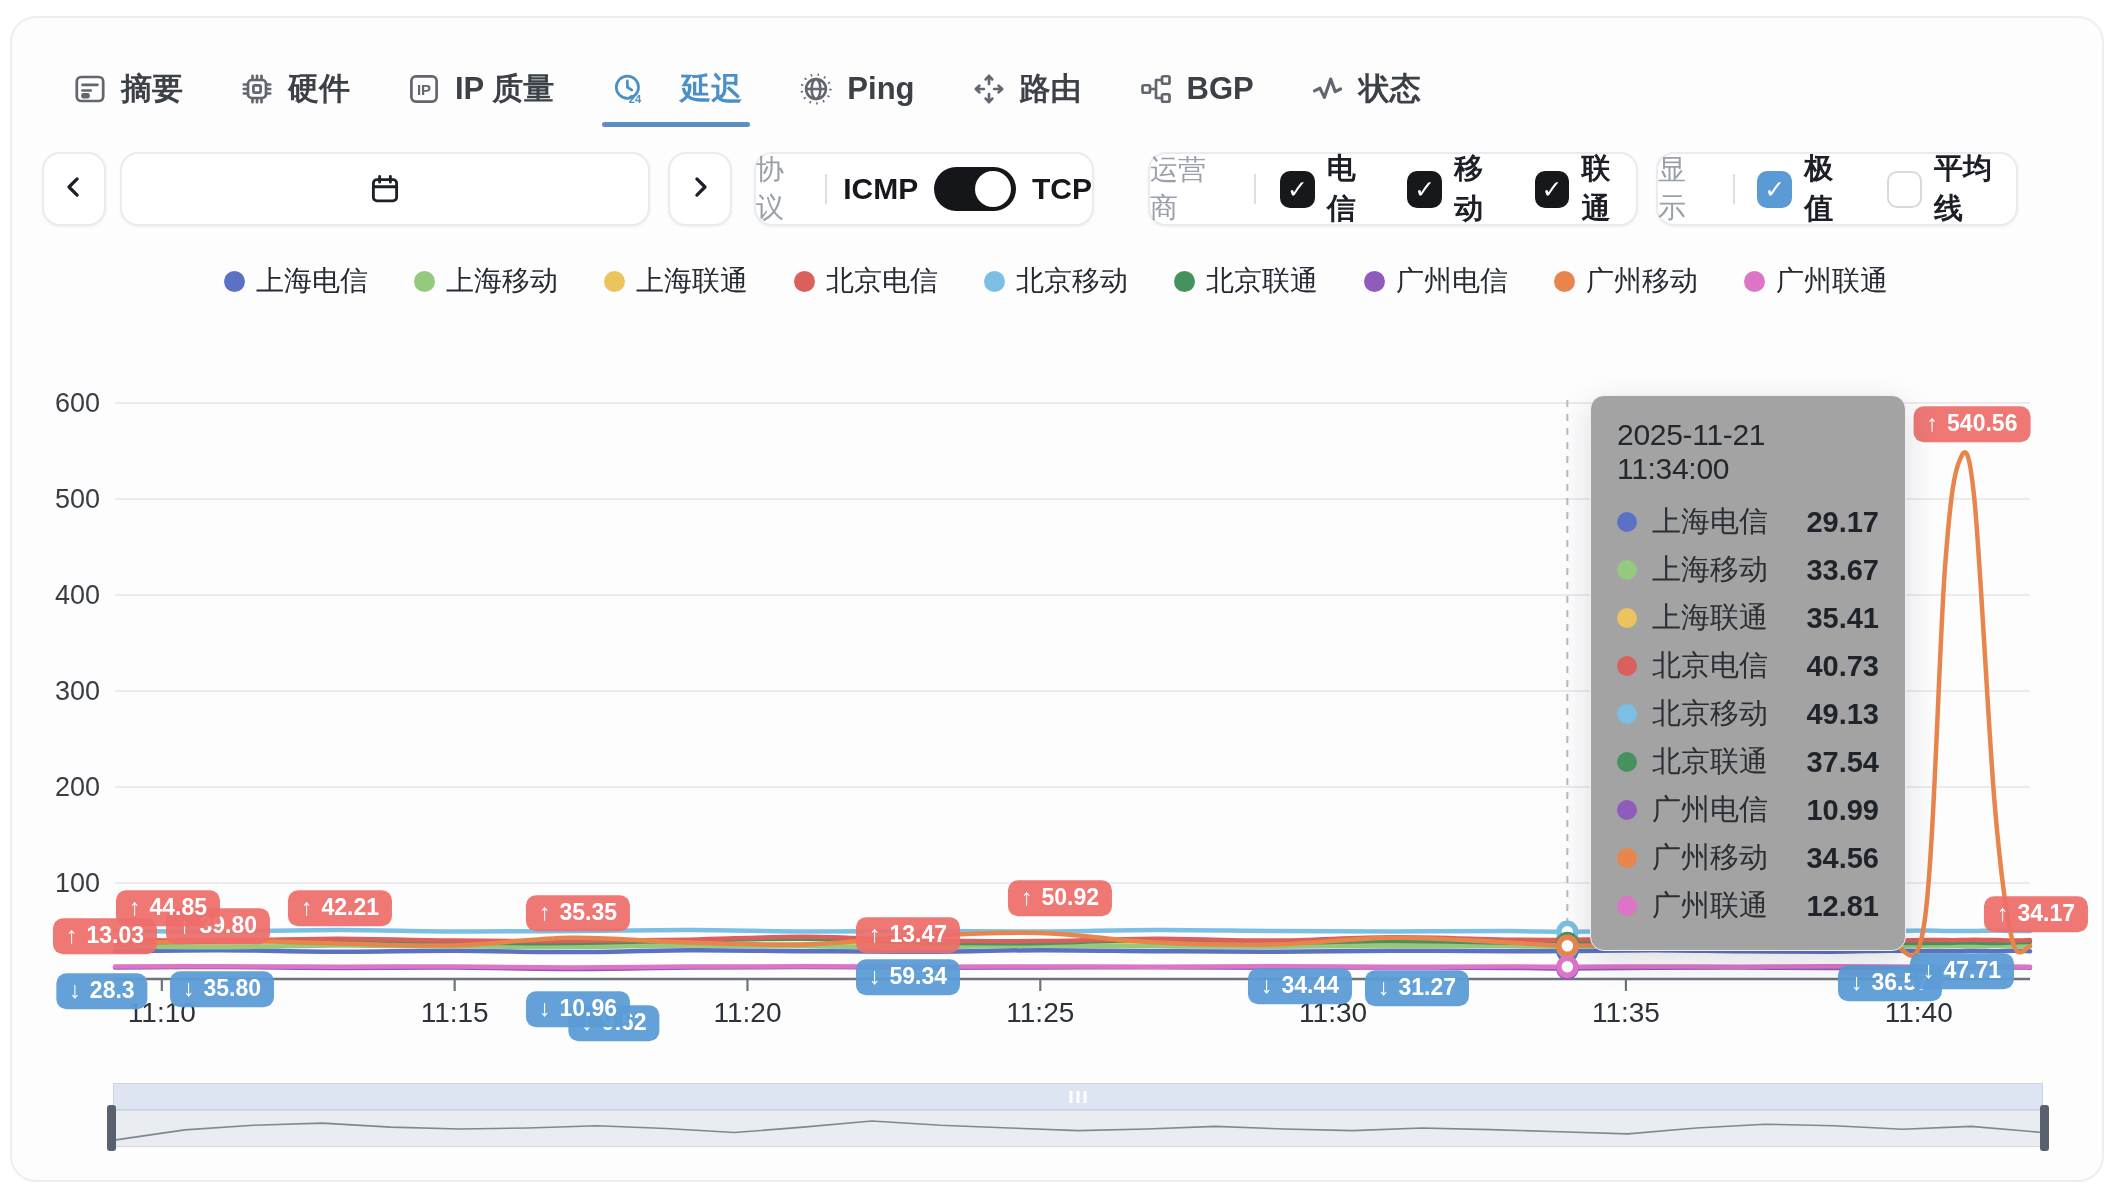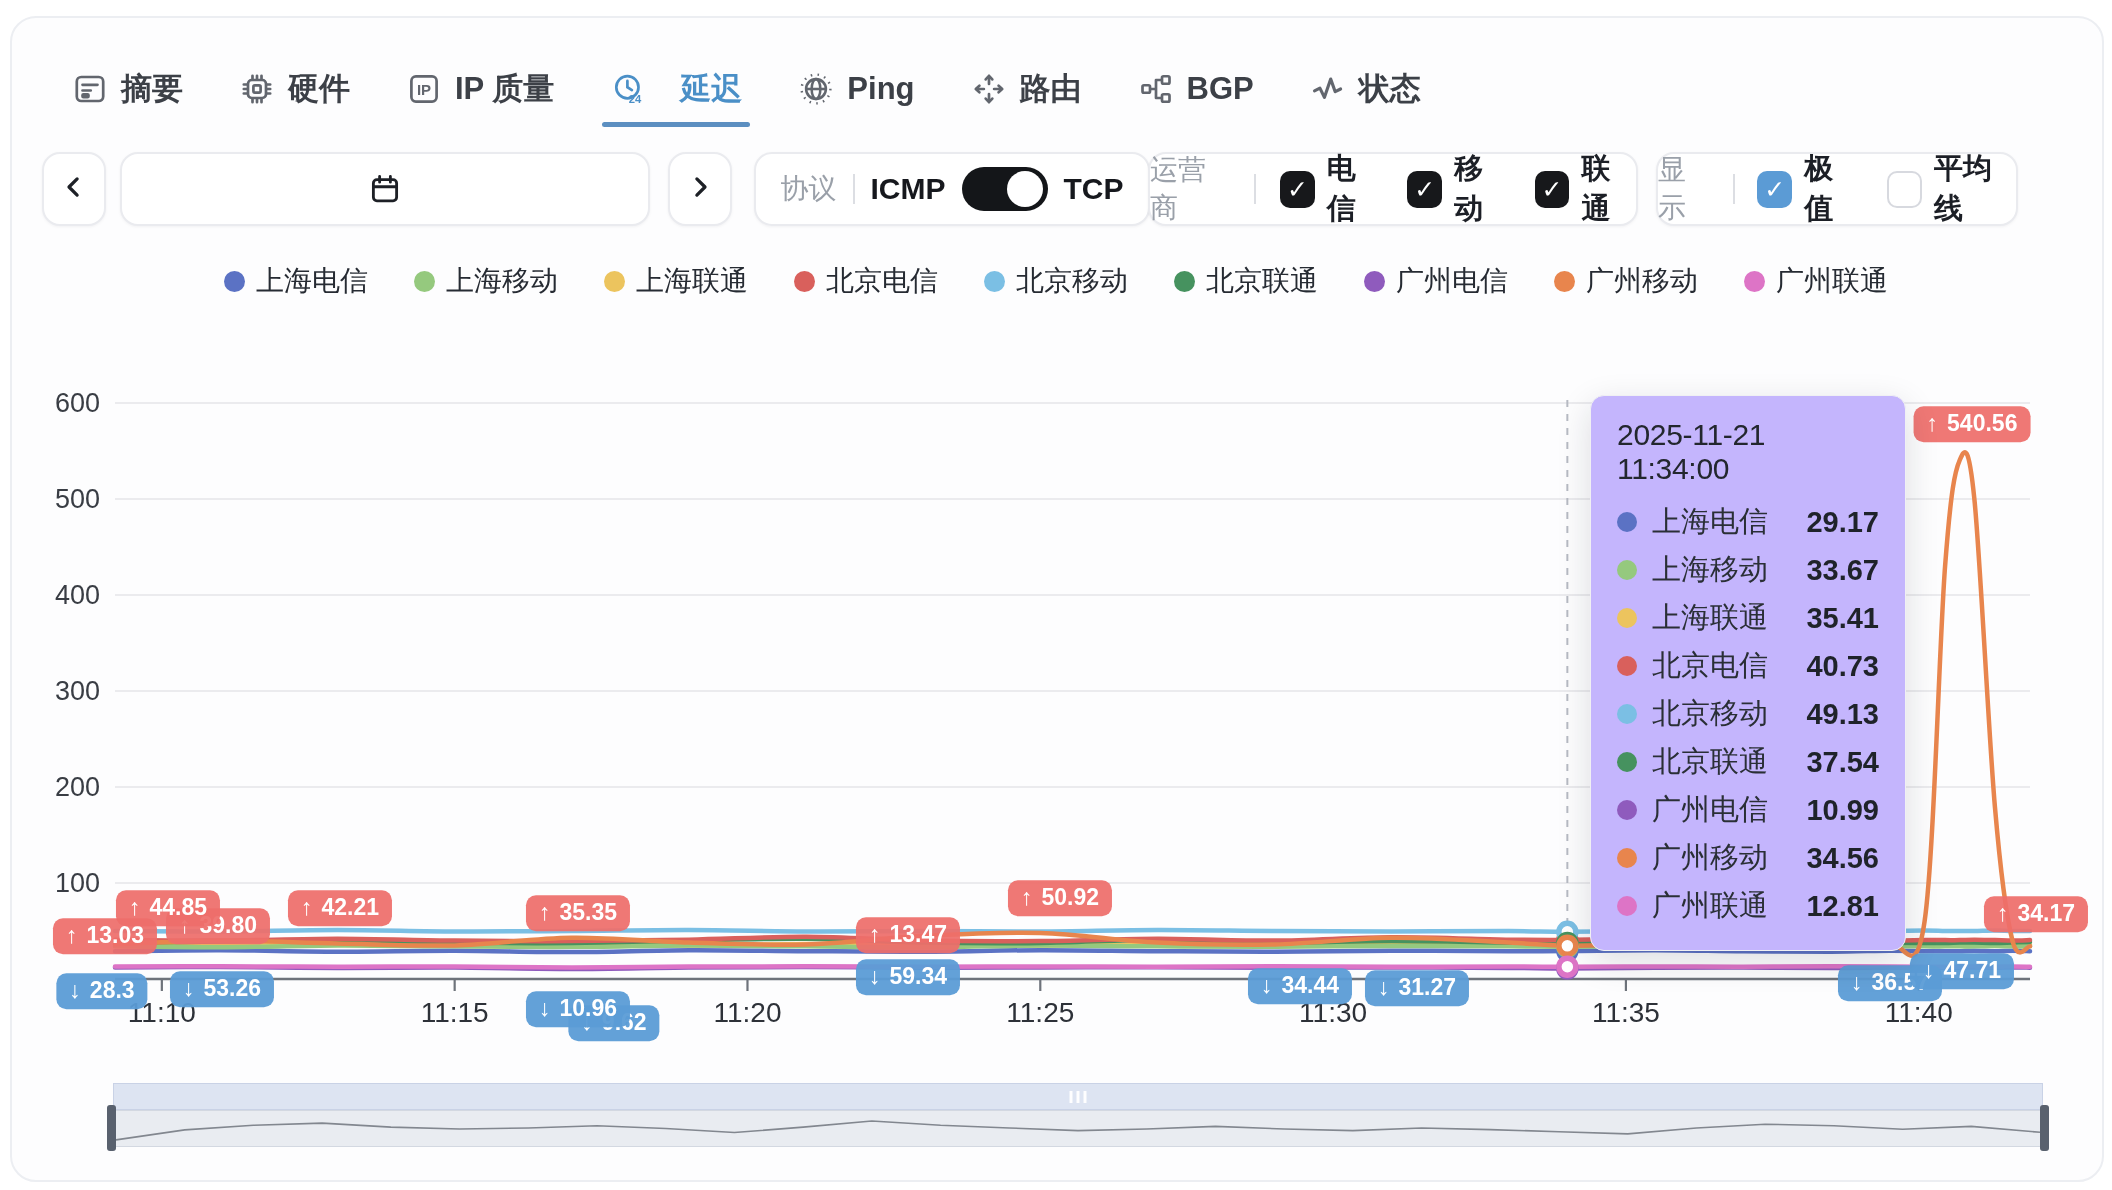--- a/index.html
+++ b/index.html
@@ -39,21 +39,21 @@
   .lgd{width:21px;height:21px;border-radius:50%;}
   .lgt{font-size:28px;color:#262b33;}
   
   svg.chart{position:absolute;left:0;top:0;}
   .badge{position:absolute;transform:translate(-50%,-50%);display:flex;gap:9px;align-items:center;
          padding:4px 13px;border-radius:10px;color:#fff;font-size:23px;font-weight:700;white-space:nowrap;line-height:1.2;}
   .badge.max{background:rgba(238,110,106,.93);}
   .badge.min{background:rgba(91,156,214,.95);}
   .badge .arr{font-weight:400;}
   
-  .tooltip{position:absolute;left:1590px;top:395px;width:316px;background:#c4b5fd;border:1px solid #f0f0f3;
+  .tooltip{position:absolute;left:1590px;top:395px;width:316px;background:#a3a3a3;border:1px solid #f0f0f3;
            border-radius:14px;box-shadow:0 10px 34px rgba(20,26,40,.14);padding:22px 26px 20px;box-sizing:border-box;}
   .tt-title{font-size:30px;color:#23272e;margin-bottom:12px;letter-spacing:-.3px;}
   .tt-row{display:flex;align-items:center;height:48px;}
   .tt-dot{width:20px;height:20px;border-radius:50%;flex:none;}
   .tt-name{font-size:29px;color:#2a2f36;margin-left:15px;}
   .tt-val{margin-left:auto;font-size:29px;font-weight:700;color:#1f232a;}
   
   .brush{position:absolute;left:109px;top:1083px;width:1938px;height:66px;}
   .brush .strip{position:absolute;left:4px;right:4px;top:0;height:27px;background:#dde4f2;border:1px solid #c9d2e6;box-sizing:border-box;}
   .brush .grip{position:absolute;left:50%;top:7px;transform:translateX(-50%);display:flex;gap:4px;}
@@ -159,21 +159,21 @@
         <rect x="3.8" y="5.4" width="16.4" height="15" rx="2.5"></rect>
         <path d="M3.8 10.4h16.4M8.2 3.2v4M15.8 3.2v4"></path>
       </svg>
     </span>
 </div>
 <div class="tbtn" style="left:668px;width:64px;">
   <span class="navchev"><svg viewBox="0 0 24 24" fill="none" stroke="currentColor" stroke-width="2.6" stroke-linecap="round" stroke-linejoin="round">
         <path d="M9.5 5.5L16 12l-6.5 6.5"></path>
       </svg></span>
 </div>
-<div class="tbtn" style="left:754px;width:396px;">
+<div class="tbtn" style="left:754px;width:340px;">
   <span class="glabel">协议</span>
   <span class="vsep"></span>
   <span class="proto-opt">ICMP</span>
   <span class="toggle">
       <span class="knob"></span>
     </span>
   <span class="proto-opt">TCP</span>
 </div>
 <div class="tbtn" style="left:1148px;width:490px;gap:24px;">
   <span class="glabel">运营商</span>
@@ -331,21 +331,21 @@
     <div class="badge max" style="left: 2036px; top: 914px;">
       <span class="arr">↑</span>
       <span>34.17</span>
     </div>
     <div class="badge min" style="left: 102px; top: 991px;">
       <span class="arr">↓</span>
       <span>28.3</span>
     </div>
     <div class="badge min" style="left: 222px; top: 989px;">
       <span class="arr">↓</span>
-      <span>53.26</span>
+      <span>35.80</span>
     </div>
     <div class="badge min" style="left: 614px; top: 1023px;">
       <span class="arr">↓</span>
       <span>9.62</span>
     </div>
     <div class="badge min" style="left: 578px; top: 1009px;">
       <span class="arr">↓</span>
       <span>10.96</span>
     </div>
     <div class="badge min" style="left: 908px; top: 977px;">

